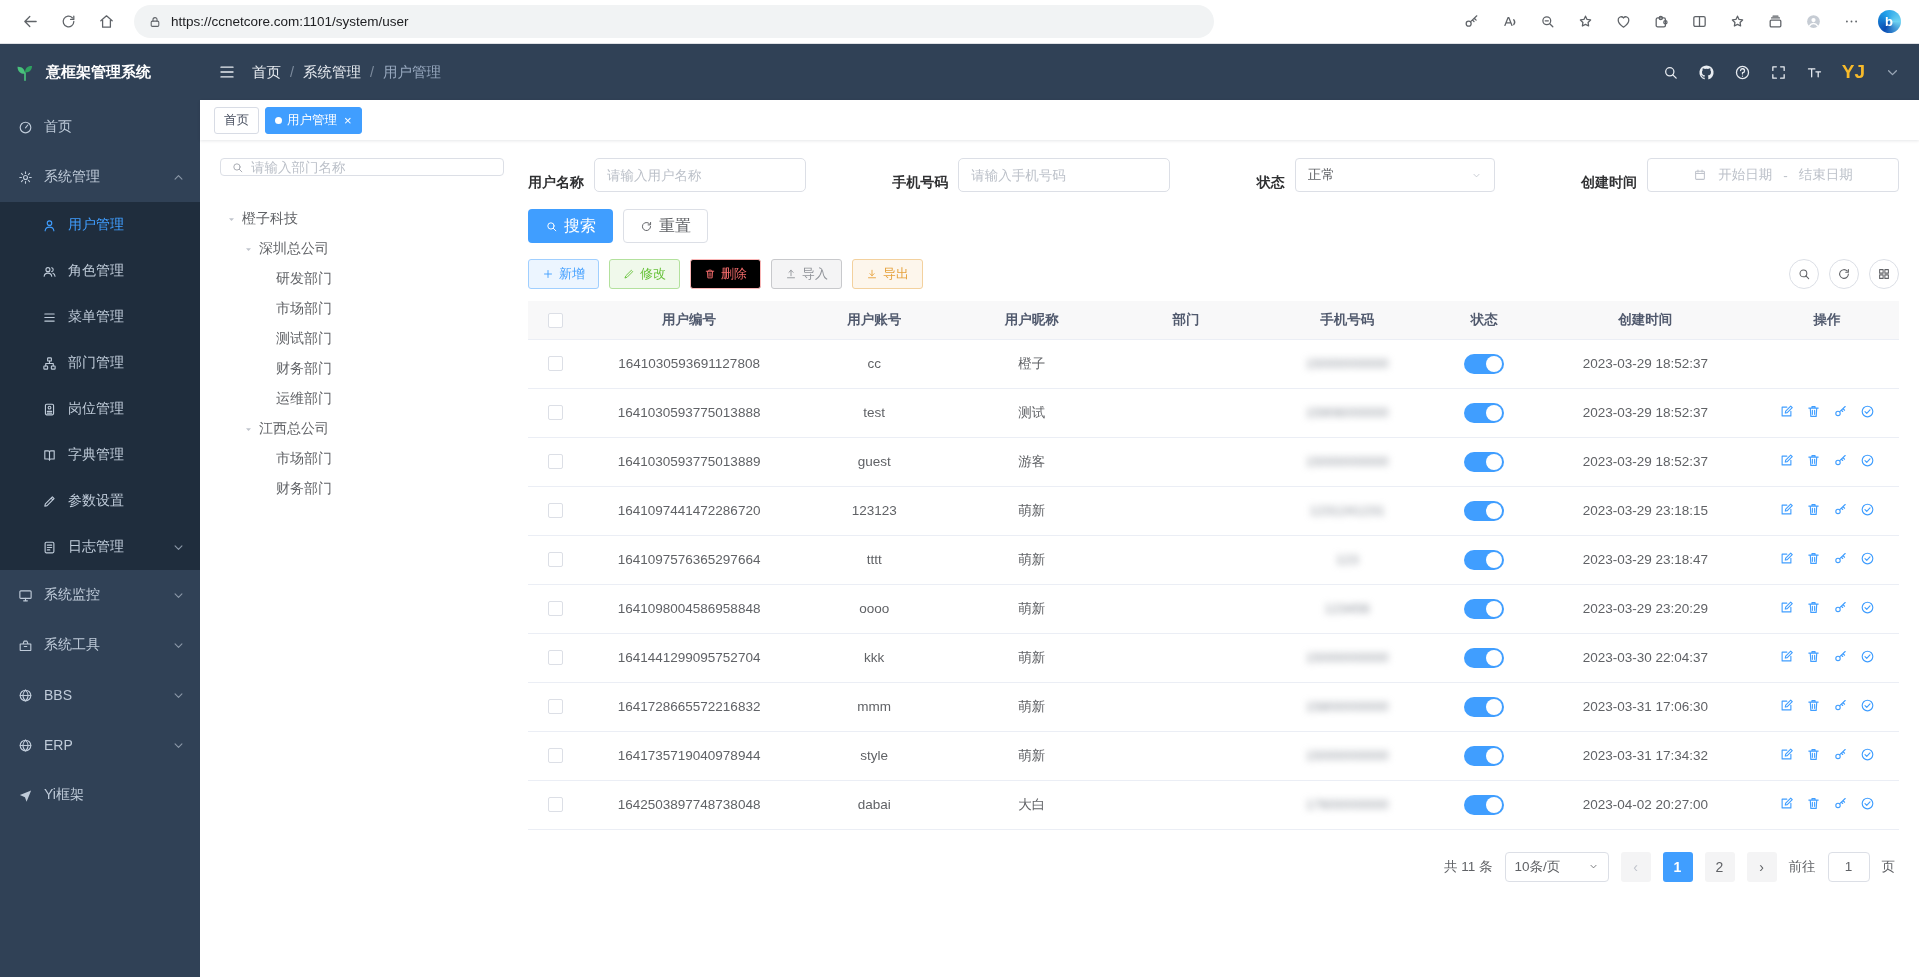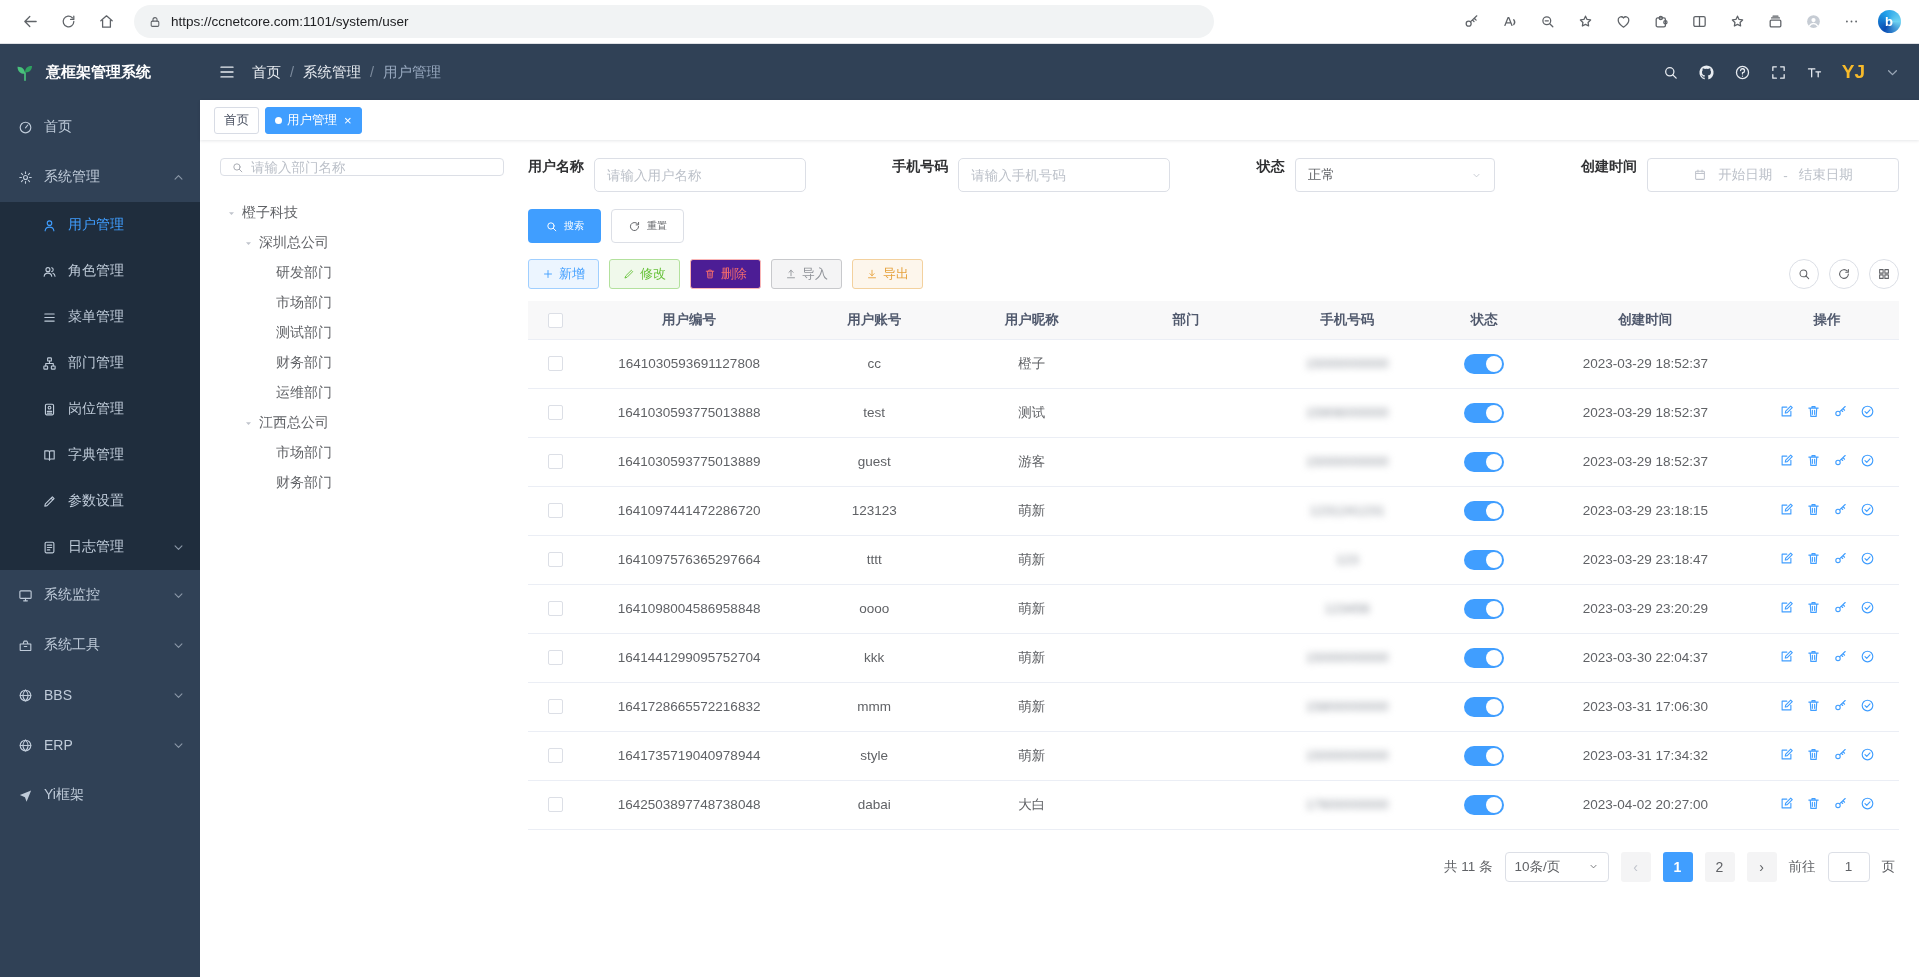--- a/index.html
+++ b/index.html
@@ -56,49 +56,49 @@
 .tab .dot{width:7px;height:7px;border-radius:50%;background:#fff;display:inline-block}
 .tab .x{font-size:13px;margin-left:2px}
 
 
 .content{flex:1;display:flex;padding:18px 20px;gap:24px;background:#fff;overflow:hidden}
 .treewrap{width:284px;flex-shrink:0}
 .tsearch{height:18px;border:1px solid #dcdfe6;border-radius:4px;display:flex;align-items:center;gap:7px;padding:0 10px;color:#a8abb2}
 .tsearch .i svg{width:13px;height:13px}
 .tsearch input{border:none;flex:1;font-size:13.5px;color:#606266;background:transparent;min-width:0}
 .tsearch input::placeholder{color:#bcc1c9}
-.tree{margin-top:22px;font-size:14px;color:#606266}
+.tree{margin-top:28px;font-size:14px;color:#606266}
 .tnode{height:30px;display:flex;align-items:center;gap:5px;cursor:pointer}
 .tnode .i{color:#c0c4cc}
 .tnode .i svg{width:11px;height:11px}
 .tsp{width:11px;display:inline-block}
 
 .panel{flex:1;min-width:0;display:flex;flex-direction:column}
 .filters{display:flex;align-items:center;justify-content:space-between;margin-bottom:17px}
-.f-item{display:flex;align-items:flex-start;gap:10px}
+.f-item{display:flex;align-items:flex-end;gap:10px}
 .f-label{font-weight:700;color:#303133;font-size:14px;white-space:nowrap}
 .inp{height:34px;width:212px;border:1px solid #dcdfe6;border-radius:5px;padding:0 12px;font-size:13.5px;color:#606266}
 .inp::placeholder{color:#bcc1c9}
 .select{height:34px;width:200px;border:1px solid #dcdfe6;border-radius:4px;display:flex;align-items:center;justify-content:space-between;padding:0 12px;font-size:13.5px;color:#606266;cursor:pointer;background:#fff}
 .select .i,.drange .i{color:#c0c4cc}
 .drange{height:34px;width:252px;border:1px solid #dcdfe6;border-radius:4px;display:flex;align-items:center;justify-content:center;gap:11px;padding:0 10px;font-size:13.5px;color:#bcc1c9;background:#fff}
 .drange .i svg{width:14px;height:14px}
 
 .actions{display:flex;gap:10px;margin-bottom:16px}
-.btn{height:34px;padding:4px 16px;border-radius:4px;font-size:10px;display:inline-flex;align-items:center;gap:6px;border:1px solid transparent}
+.btn{height:34px;padding:4px 16px;border-radius:4px;font-size:16px;display:inline-flex;align-items:center;gap:6px;border:1px solid transparent}
 .btn .i svg{width:13px;height:13px}
 .btn.primary{background:#409eff;color:#fff}
 .btn.plain{background:#fff;border-color:#dcdfe6;color:#606266}
 
 .toolbar{display:flex;align-items:flex-start;gap:10px;margin-bottom:12px}
 .tbtn{height:30px;padding:0 13px;border-radius:3px;font-size:13px;display:inline-flex;align-items:center;gap:5px;border:1px solid}
 .tbtn .i svg{width:12px;height:12px}
 .tbtn.add{color:#409eff;background:#ecf5ff;border-color:#a0cfff}
 .tbtn.mod{color:#67c23a;background:#f0f9eb;border-color:#b3e19d}
-.tbtn.del{color:#f56c6c;background:#4c1d95;border-color:#fab6b6}
+.tbtn.del{color:#f56c6c;background:#000000;border-color:#fab6b6}
 .tbtn.imp{color:#909399;background:#f4f4f5;border-color:#c8c9cc}
 .tbtn.exp{color:#e6a23c;background:#fdf6ec;border-color:#f3d19e}
 .t-right{margin-left:auto;display:flex;gap:10px}
 .cirbtn{width:30px;height:30px;border-radius:50%;border:1px solid #dcdfe6;background:#fff;color:#606266;display:inline-flex;align-items:center;justify-content:center}
 .cirbtn .i svg{width:14px;height:14px}
 
 
 table.grid{width:100%;border-collapse:collapse;table-layout:fixed}
 .grid th{height:38px;font-size:13.5px;color:#515a6e;font-weight:700;border-bottom:1px solid #ebeef5;background:#f8f8f9;text-align:center}
 .grid td{height:49px;text-align:center;font-size:13.5px;color:#606266;border-bottom:1px solid #ebeef5;overflow:hidden;white-space:nowrap}

